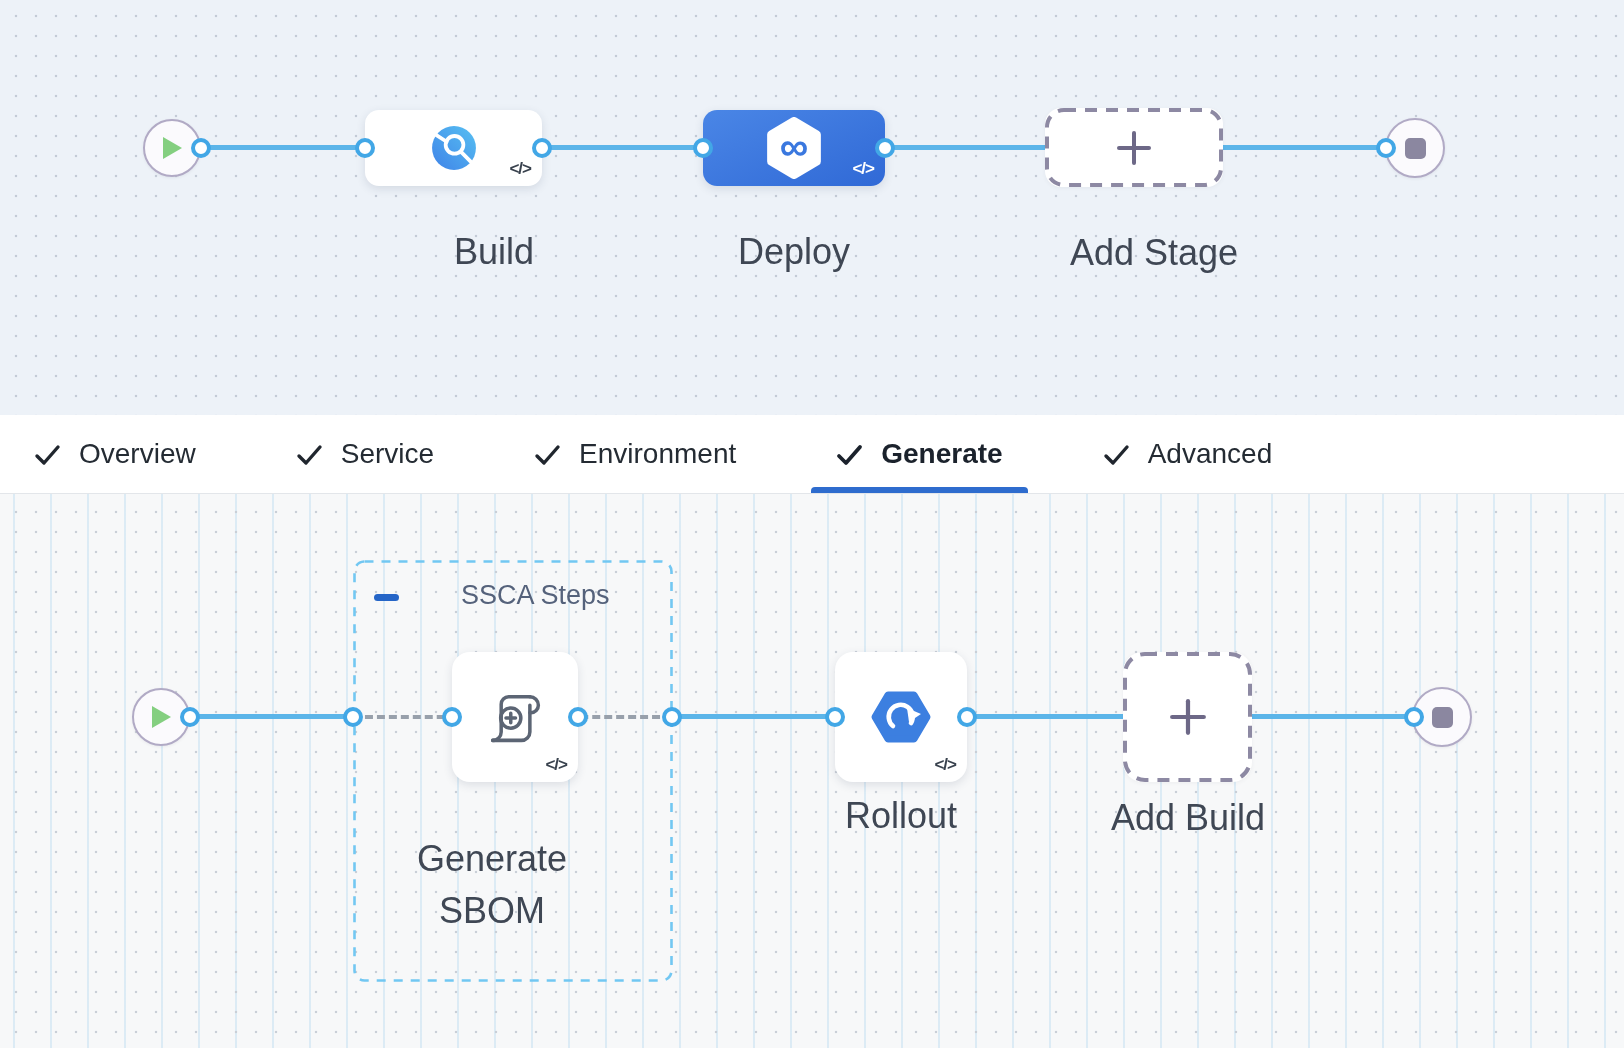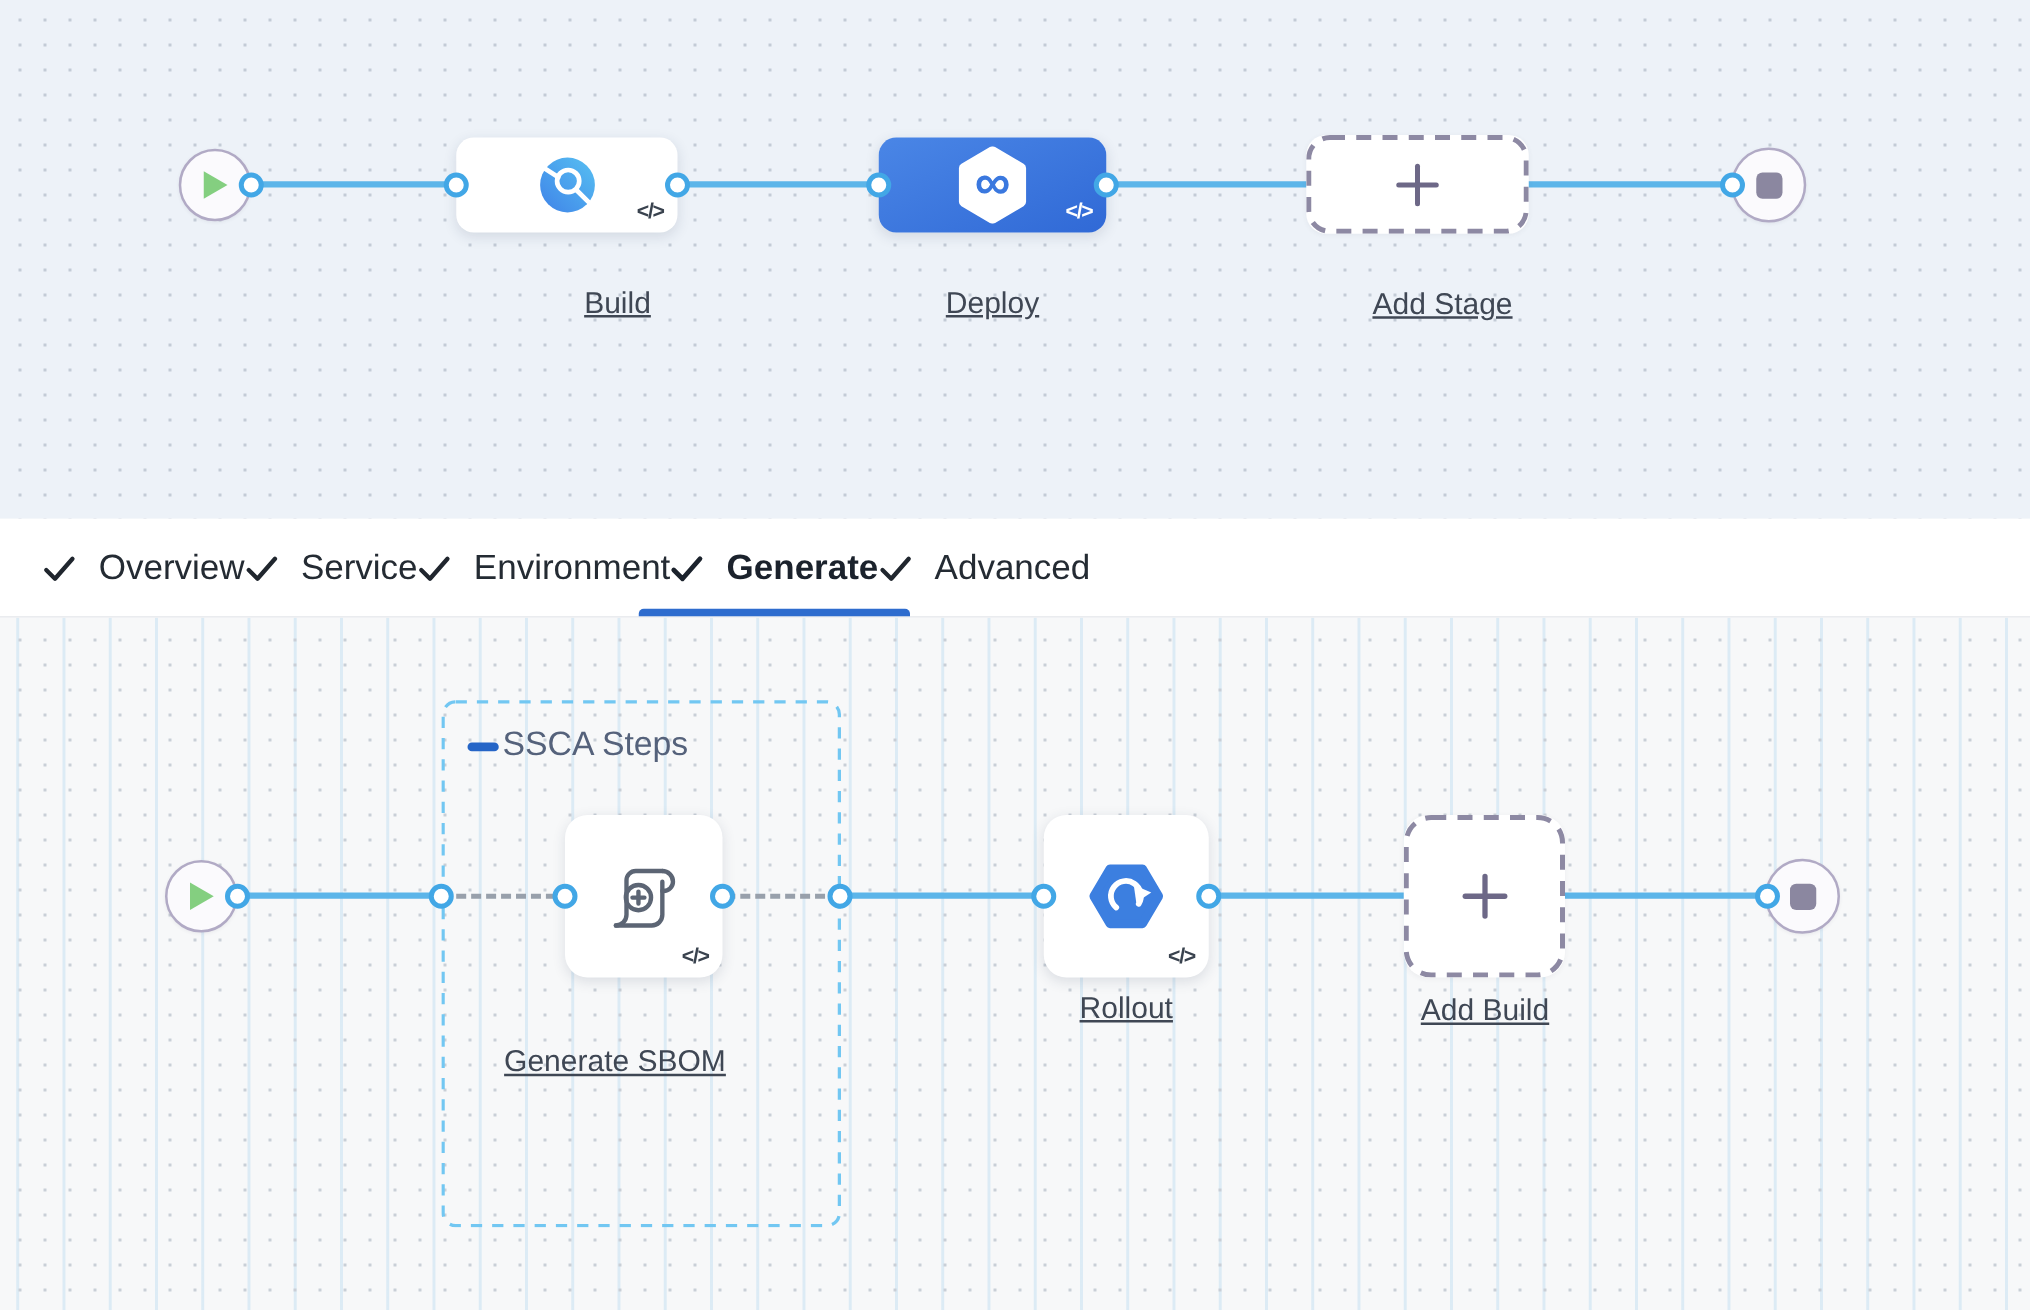--- a/index.html
+++ b/index.html
@@ -45,34 +45,34 @@
   }
   .card.selected { background:linear-gradient(155deg,#4a86e6 0%, #3069d6 100%); }
   .code-glyph {
     position:absolute; right:11px; bottom:7px;
     font-size:17px; font-weight:700; letter-spacing:-1px; color:#39424e;
     font-family:"Liberation Sans", sans-serif;
   }
   .code-glyph.light { color:#fff; }
   .node-label {
     position:absolute; width:260px; text-align:center; z-index:2;
-    font-size:24px; color:#3f4754; line-height:1.45;text-decoration:underline;
+    font-size:36px; color:#3f4754; line-height:1.45;
   }
   .add-box {
     position:absolute; background:#fff; border-radius:16px; z-index:2;
     display:flex; align-items:center; justify-content:center;
     box-shadow:0 1px 4px rgba(60,60,90,0.06);
   }
   .add-box svg.dash-rect { position:absolute; inset:0; width:100%; height:100%; }
 
   
   .tabbar {
     position:absolute; left:0; top:415px; width:1624px; height:79px;
     background:#fff; border-bottom:1px solid #e3e6ea;
-    display:flex; align-items:stretch; padding-left:34px; z-index:6;
+    display:flex; align-items:stretch; padding-left:34px; gap:100px; z-index:6;
   }
   .tab {
     position:relative; display:flex; align-items:center; gap:18px;
     font-size:28px; color:#242b33; font-weight:500; cursor:pointer;
   }
   .tab.active { font-weight:700; color:#1b222c; }
   .tab-underline {
     position:absolute; left:-25px; right:-25px; bottom:0; height:6px;
     background:#2e6cce; border-radius:4px 4px 0 0;
   }
@@ -199,21 +199,21 @@
   </div>
 
   <div class="canvas-bottom">
 
     <div class="group-box" style="left:353px; top:66px; width:320px; height:422px;">
       <svg viewBox="0 0 320 422" preserveAspectRatio="none">
         <rect x="1.5" y="1.5" width="317" height="419" rx="10" fill="none" stroke="#72c7f2" stroke-width="2.6" stroke-dasharray="9 8"></rect>
       </svg>
     </div>
     <div class="group-collapse" style="left:374px; top:100px;"></div>
-    <div class="group-label" style="left:402px; top:86px;">SSCA Steps</div>
+    <div class="group-label" style="left:421px; top:86px;padding-left:40px;">SSCA Steps</div>
 
     <div class="line-solid" style="left:190px; top:220px; width:163px;"></div>
     <div class="line-dashed" style="left:353px; top:221px; width:319px;"></div>
     <div class="line-solid" style="left:672px; top:220px; width:742px;"></div>
 
     <div class="node-circle" style="left:132px; top:194px; width:58px; height:58px;">
       <svg width="22" height="24" viewBox="0 0 22 24">
         <polygon points="2,1 21,12 2,23" fill="#84cf80"></polygon>
       </svg>
     </div>

